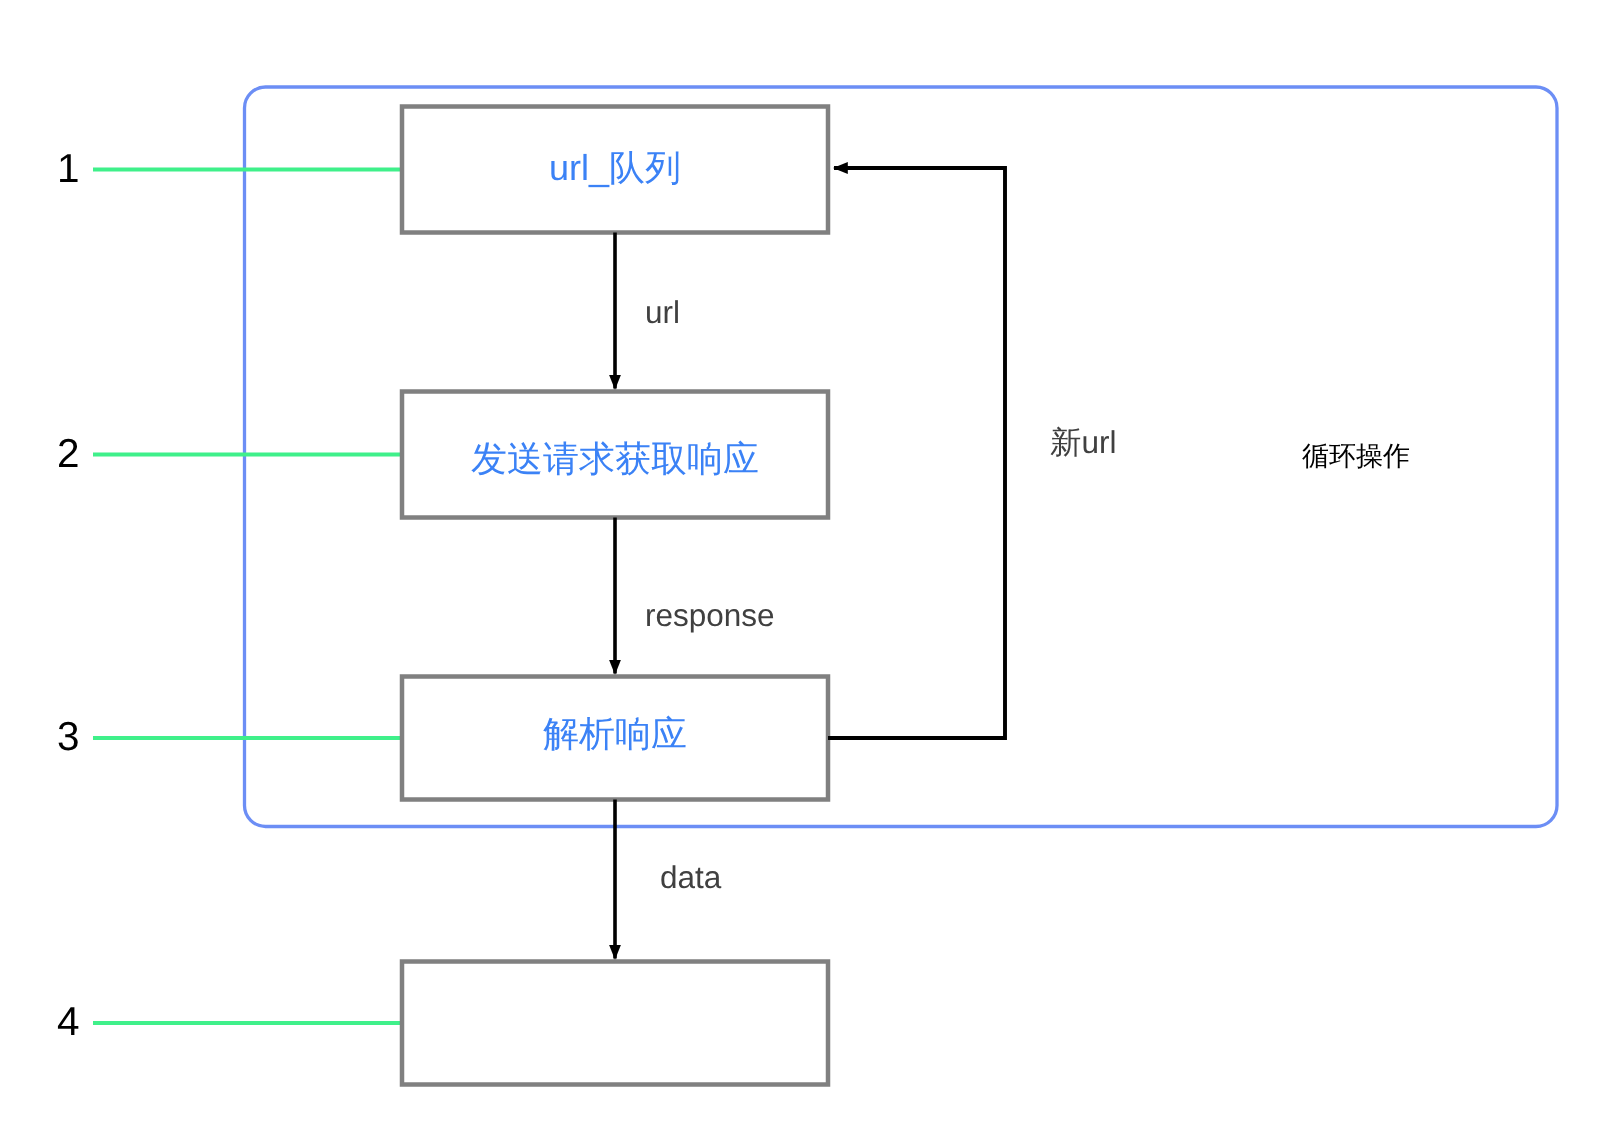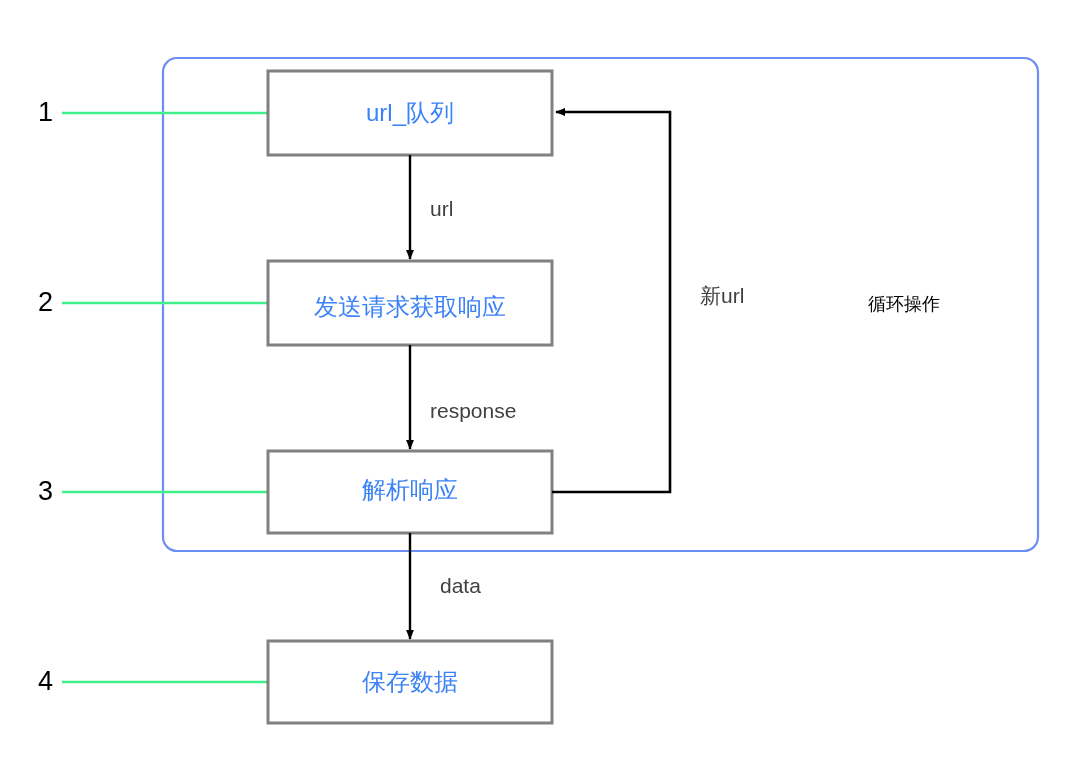--- a/index.html
+++ b/index.html
@@ -91,21 +91,20 @@
     <line x1="410" y1="345" x2="410" y2="449" stroke="#000000" stroke-width="2.4" marker-end="url(#arrowhead)"></line>
 
     <line x1="410" y1="533" x2="410" y2="639" stroke="#000000" stroke-width="2.4" marker-end="url(#arrowhead)"></line>
 
     <path d="M552,492 L670,492 L670,112 L556,112" fill="none" stroke="#000000" stroke-width="2.6" marker-end="url(#arrowhead)"></path>
   </svg>
 
   <div class="node-label" style="left:268px; top:71px; width:284px; height:84px;">url_队列</div>
   <div class="node-label" style="left:268px; top:261px; width:284px; height:92px;">发送请求获取响应</div>
   <div class="node-label" style="left:268px; top:451px; width:284px; height:78px;">解析响应</div>
-  <div class="node-label" style="left:268px; top:641px; width:284px; height:82px;">保存数据</div>
 
   <div class="edge-label" style="left:430px; top:198px;">url</div>
   <div class="edge-label" style="left:430px; top:362px;margin-top:38px;">response</div>
   <div class="edge-label" style="left:440px; top:575px;">data</div>
   <div class="edge-label" style="left:700px; top:285px;">新url</div>
 
   <div class="annotation" style="left:868px; top:295px;">循环操作</div>
 
   <div class="step-number" style="left:38px; top:99px;">1</div>
   <div class="step-number" style="left:38px; top:289px;">2</div>

